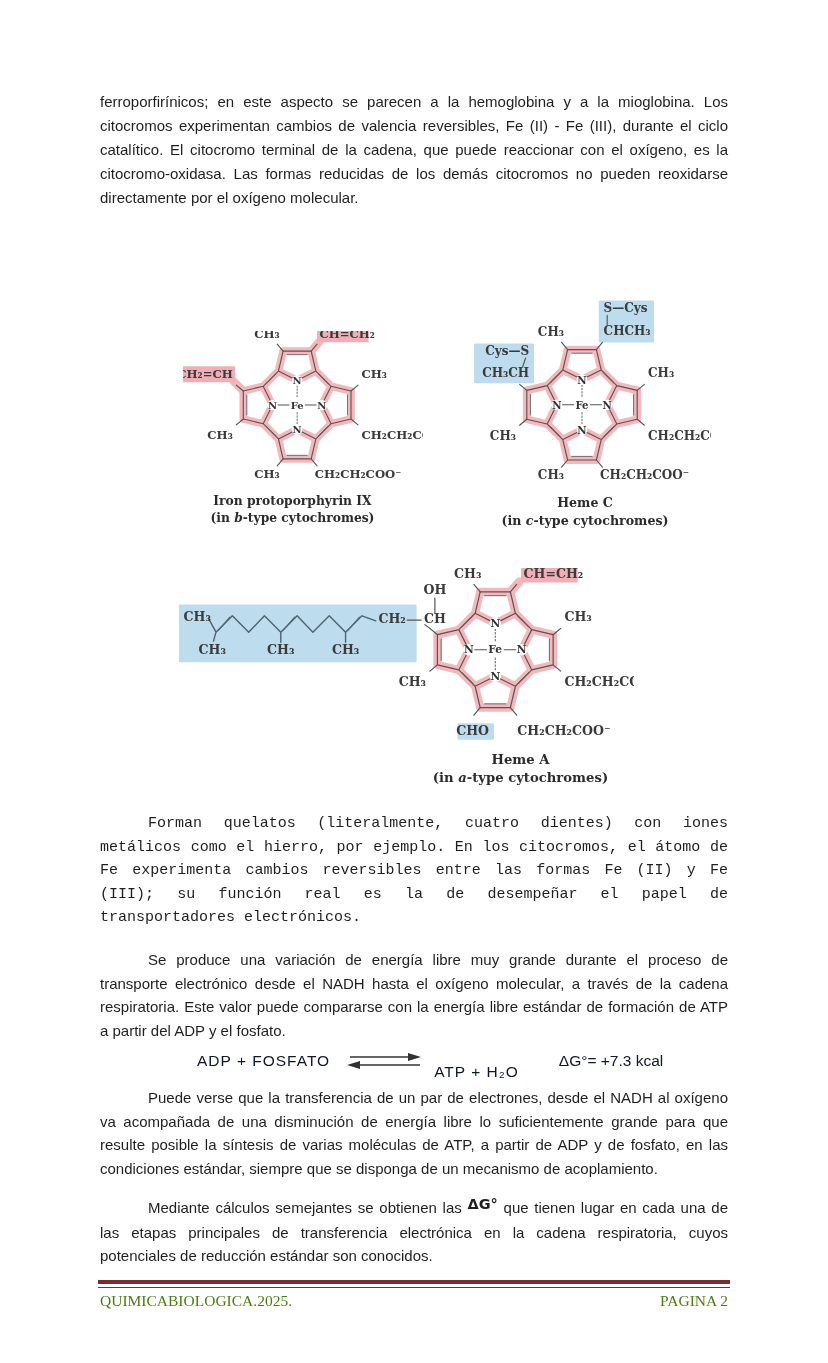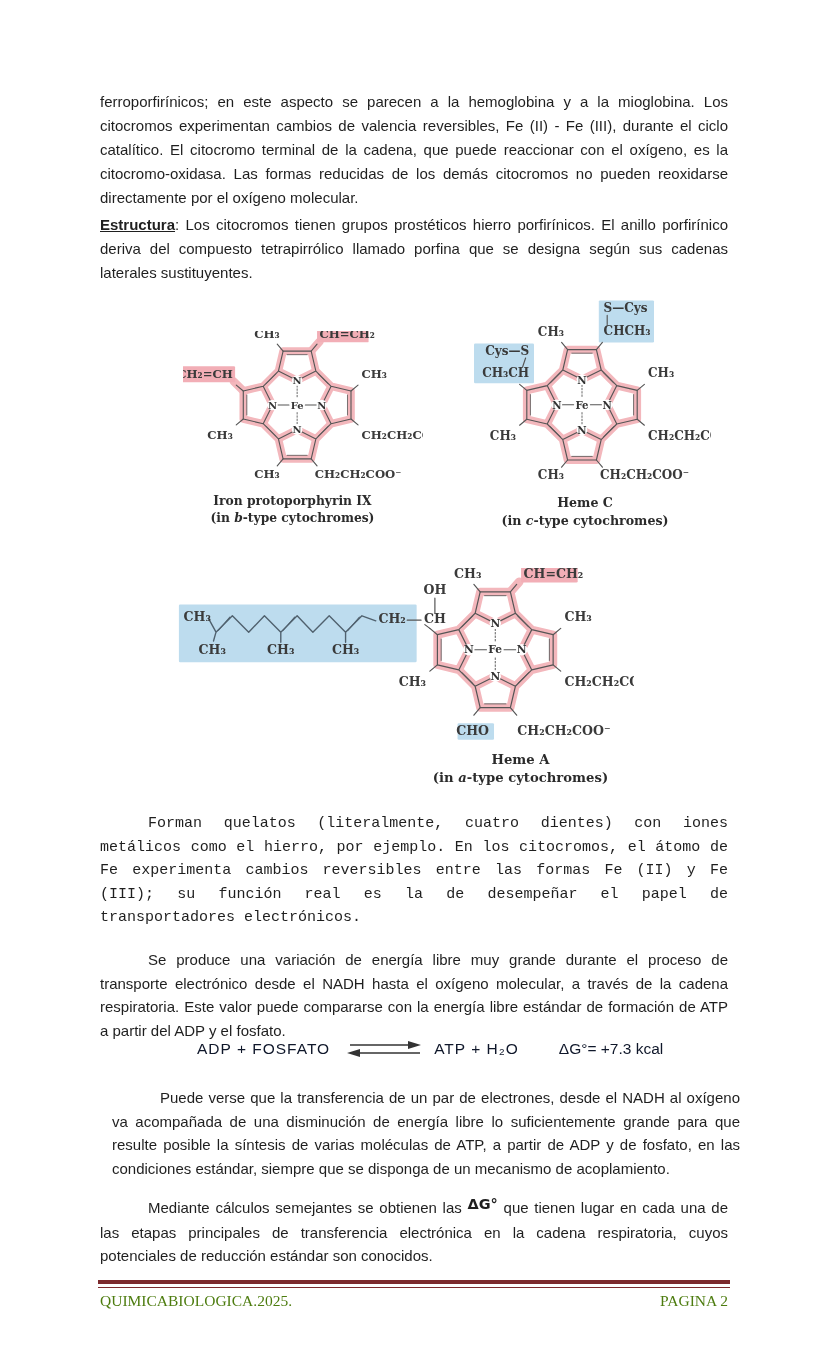--- a/index.html
+++ b/index.html
@@ -29,21 +29,21 @@
     letter-spacing:0px;
   }
   .equation-row{
     position:absolute;left:100px;top:1040px;width:628px;
     display:flex;align-items:center;
     font-size:15.5px;color:#0f172a;
     font-family:"Liberation Sans",sans-serif;
   }
   .eq-left{margin-left:97px;letter-spacing:1px;}
   .eq-arrow{margin-left:14px;margin-right:10px;}
-  .eq-right{letter-spacing:1px;}
+  .eq-right{letter-spacing:1px;margin-top:23px;}
   .eq-delta{margin-left:40px;}
   .inline-formula{
     position:relative;top:-4px;
     font-size:14.5px;
     font-family:"DejaVu Sans",sans-serif;
     font-weight:bold;
   }
   .footer-rule{
     position:absolute;left:98px;top:1280px;width:632px;height:3px;
     border-top:4px solid #7c2b2e;
@@ -104,21 +104,20 @@
       <text class="fig-atom" x="42" y="0" text-anchor="middle" dominant-baseline="central">N</text>
       <text class="fig-atom" x="0" y="0" text-anchor="middle" dominant-baseline="central">Fe</text>
     </g>
   </defs>
 </svg>
 
 <div class="page">
 
   <p class="body-text block" style="top:90px;line-height:24px;">ferroporfirínicos; en este aspecto se parecen a la hemoglobina y a la mioglobina. Los citocromos experimentan cambios de valencia reversibles, Fe (II) - Fe (III), durante el ciclo catalítico. El citocromo terminal de la cadena, que puede reaccionar con el oxígeno, es la citocromo-oxidasa. Las formas reducidas de los demás citocromos no pueden reoxidarse directamente por el oxígeno molecular.</p>
 
-  <p class="body-text block" style="top:213px;line-height:24px;"><span class="lbl-bold-underline">Estructura</span><span>: Los citocromos tienen grupos prostéticos hierro porfirínicos. El anillo porfirínico deriva del compuesto tetrapirrólico llamado porfina que se designa según sus cadenas laterales sustituyentes.</span></p>
 
   <svg class="fig" style="left:183px;top:331px;" width="240" height="196" viewBox="-195 -126 410 334">
     <path class="glowline" d="M24,-92 38,-108 M-92,-24 -108,-40"></path>
     <rect class="hl-pink" x="34" y="-134" width="88" height="27" rx="2"></rect>
     <rect class="hl-pink" x="-200" y="-66" width="94" height="27" rx="2"></rect>
     <use href="#pcore" xlink:href="#pcore"></use>
     <text class="fig-label" x="-30" y="-114" text-anchor="end">CH₃</text>
     <text class="fig-label" x="38" y="-114" text-anchor="start">CH=CH₂</text>
     <text class="fig-label" x="-110" y="-46" text-anchor="end">CH₂=CH</text>
     <text class="fig-label" x="-110" y="58" text-anchor="end">CH₃</text>
@@ -188,21 +187,21 @@
     <svg class="eq-arrow" width="80" height="18" viewBox="0 0 80 18">
       <line class="arrow-line" x1="6" y1="5" x2="66" y2="5"></line>
       <polygon class="arrow-head" points="64,1 77,5 64,9"></polygon>
       <line class="arrow-line" x1="76" y1="13" x2="14" y2="13"></line>
       <polygon class="arrow-head" points="16,9 3,13 16,17"></polygon>
     </svg>
     <span class="eq-right">ATP  +  H₂O</span>
     <span class="eq-delta">ΔG°= +7.3 kcal</span>
   </div>
 
-  <p class="body-text indent block" style="top:1086px;margin-left:12px;">Puede verse que la transferencia de un par de electrones, desde el NADH al oxígeno va acompañada de una disminución de energía libre lo suficientemente grande para que resulte posible la síntesis de varias moléculas de ATP, a partir de ADP y de fosfato, en las condiciones estándar, siempre que se disponga de un mecanismo de acoplamiento.</p>
+  <p class="body-text indent block" style="top:1086px;">Puede verse que la transferencia de un par de electrones, desde el NADH al oxígeno va acompañada de una disminución de energía libre lo suficientemente grande para que resulte posible la síntesis de varias moléculas de ATP, a partir de ADP y de fosfato, en las condiciones estándar, siempre que se disponga de un mecanismo de acoplamiento.</p>
 
   <p class="body-text indent block" style="top:1196px;"><span>Mediante cálculos semejantes se obtienen las </span><span class="inline-formula">ΔG°</span><span> que tienen lugar en cada una de las etapas principales de transferencia electrónica en la cadena respiratoria, cuyos potenciales de reducción estándar son conocidos.</span></p>
 
   <div class="footer-rule"></div>
   <div class="footer-row">
     <span>QUIMICABIOLOGICA.2025.</span>
     <span>PAGINA 2</span>
   </div>
 
 </div>

